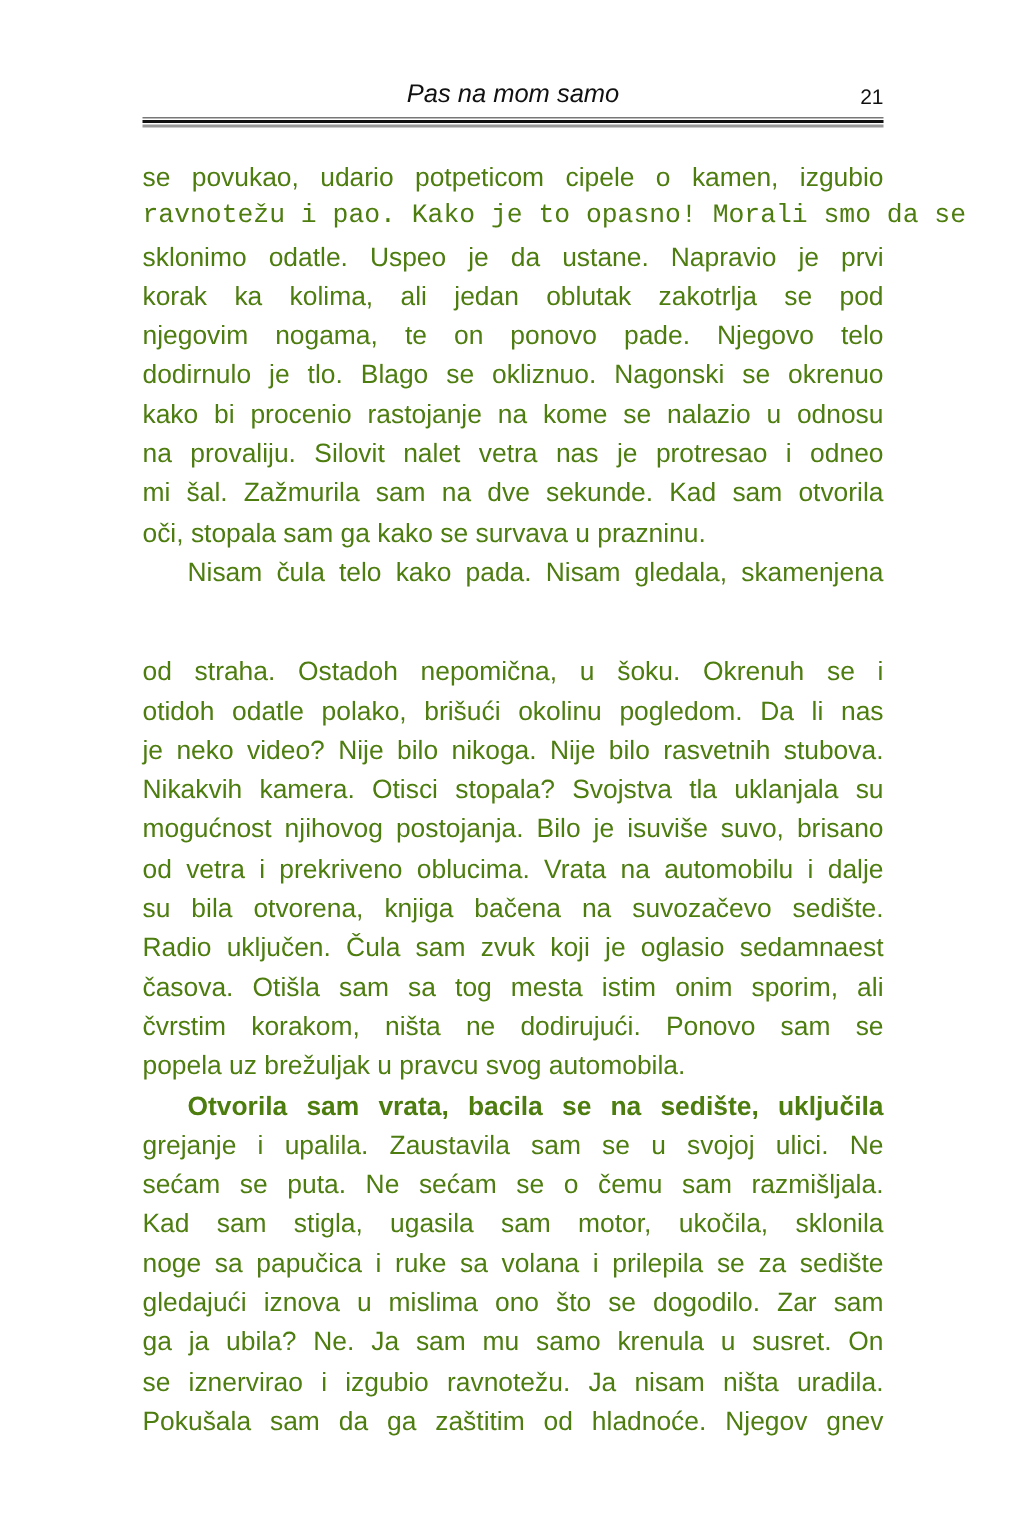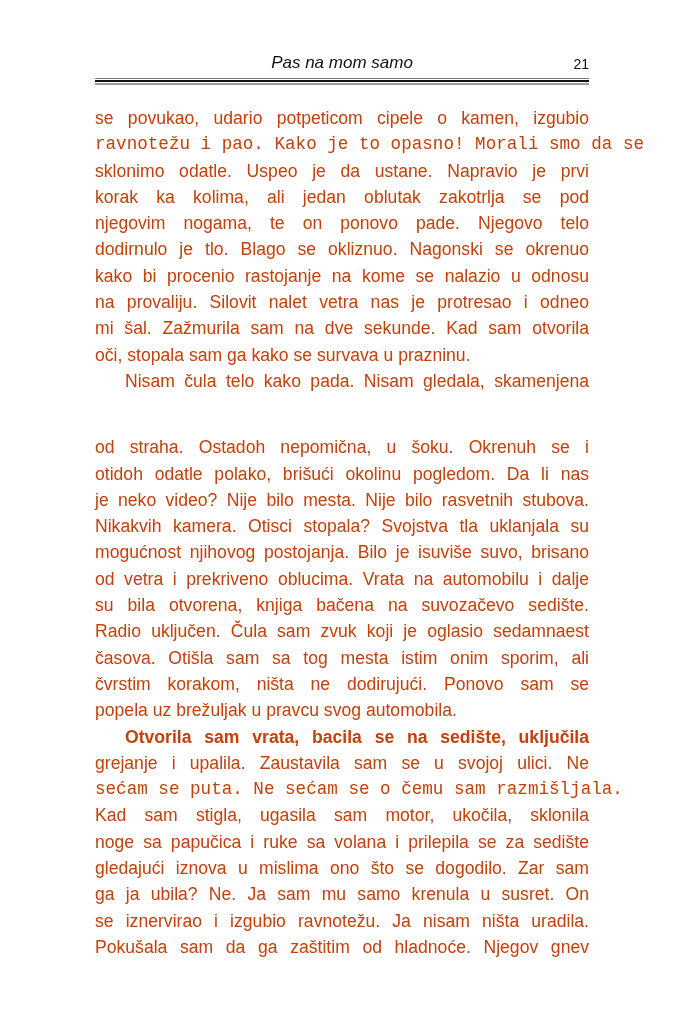--- a/index.html
+++ b/index.html
@@ -59,21 +59,21 @@
   .header-rule .r2 { position:absolute; left:0; right:0; top:2px; height:2px; background:#111; }
   .header-rule .r3 { position:absolute; left:0; right:0; top:5px; height:2px; background:#999; }
   .body-text {
     position: absolute;
     top: 105px;
     left: 0;
     width: 494px;
     font-family: "Liberation Sans", sans-serif;
     font-size: 17.6px;
     line-height: 26.3px;
-    color: #c2410c;
+    color: #4d7c0f;
   }
   .para {
     margin: 0;
     text-align: justify;
     text-align-last: left;
     hyphens: none;
   }
   .line {
     display: block;
     text-align: justify;
@@ -113,34 +113,34 @@
       <span class="line" style="white-space: nowrap; display: block;"><span style="white-space: nowrap; word-spacing: 0px;">dodirnulo je tlo. Blago se okliznuo. Nagonski se okrenuo</span></span>
       <span class="line" style="white-space: nowrap; display: block;"><span style="white-space: nowrap; word-spacing: 0px;">kako bi procenio rastojanje na kome se nalazio u odnosu</span></span>
       <span class="line" style="white-space: nowrap; display: block;"><span style="white-space: nowrap; word-spacing: 0px;">na provaliju. Silovit nalet vetra nas je protresao i odneo</span></span>
       <span class="line" style="white-space: nowrap; display: block;"><span style="white-space: nowrap; word-spacing: 0px;">mi šal. Zažmurila sam na dve sekunde. Kad sam otvorila</span></span>
       <span class="line last">oči, stopala sam ga kako se survava u prazninu.</span>
     </div>
     <div class="para">
       <span class="line first-indent" style="white-space: nowrap; display: block;"><span style="white-space: nowrap; word-spacing: 0px;">Nisam čula telo kako pada. Nisam gledala, skamenjena</span></span>
       <span class="line" style="white-space: nowrap; display: block; margin-top: 40px;"><span style="white-space: nowrap; word-spacing: 0px;">od straha. Ostadoh nepomična, u šoku. Okrenuh se i</span></span>
       <span class="line" style="white-space: nowrap; display: block;"><span style="white-space: nowrap; word-spacing: 0px;">otidoh odatle polako, brišući okolinu pogledom. Da li nas</span></span>
-      <span class="line" style="white-space: nowrap; display: block;"><span style="white-space: nowrap; word-spacing: 0px;">je neko video? Nije bilo mesta. Nije bilo rasvetnih stubova.</span></span>
+      <span class="line" style="white-space: nowrap; display: block;"><span style="white-space: nowrap; word-spacing: 0px;">je neko video? Nije bilo nikoga. Nije bilo rasvetnih stubova.</span></span>
       <span class="line" style="white-space: nowrap; display: block;"><span style="white-space: nowrap; word-spacing: 0px;">Nikakvih kamera. Otisci stopala? Svojstva tla uklanjala su</span></span>
       <span class="line" style="white-space: nowrap; display: block;"><span style="white-space: nowrap; word-spacing: 0px;">mogućnost njihovog postojanja. Bilo je isuviše suvo, brisano</span></span>
       <span class="line" style="white-space: nowrap; display: block;"><span style="white-space: nowrap; word-spacing: 0px;">od vetra i prekriveno oblucima. Vrata na automobilu i dalje</span></span>
       <span class="line" style="white-space: nowrap; display: block;"><span style="white-space: nowrap; word-spacing: 0px;">su bila otvorena, knjiga bačena na suvozačevo sedište.</span></span>
       <span class="line" style="white-space: nowrap; display: block;"><span style="white-space: nowrap; word-spacing: 0px;">Radio uključen. Čula sam zvuk koji je oglasio sedamnaest</span></span>
       <span class="line" style="white-space: nowrap; display: block;"><span style="white-space: nowrap; word-spacing: 0px;">časova. Otišla sam sa tog mesta istim onim sporim, ali</span></span>
       <span class="line" style="white-space: nowrap; display: block;"><span style="white-space: nowrap; word-spacing: 0px;">čvrstim korakom, ništa ne dodirujući. Ponovo sam se</span></span>
       <span class="line last">popela uz brežuljak u pravcu svog automobila.</span>
     </div>
     <div class="para">
       <span class="line first-indent" style="white-space: nowrap; display: block;"><span style="white-space: nowrap; word-spacing: 0px; font-weight: bold;">Otvorila sam vrata, bacila se na sedište, uključila</span></span>
       <span class="line" style="white-space: nowrap; display: block;"><span style="white-space: nowrap; word-spacing: 0px;">grejanje i upalila. Zaustavila sam se u svojoj ulici. Ne</span></span>
-      <span class="line" style="white-space: nowrap; display: block; font-family: Liberation Mono, monospace;"><span style="white-space: nowrap; word-spacing: 0px;">sećam se puta. Ne sećam se o čemu sam razmišljala.</span></span>
+      <span class="line" style="white-space: nowrap; display: block;"><span style="white-space: nowrap; word-spacing: 0px;">sećam se puta. Ne sećam se o čemu sam razmišljala.</span></span>
       <span class="line" style="white-space: nowrap; display: block;"><span style="white-space: nowrap; word-spacing: 0px;">Kad sam stigla, ugasila sam motor, ukočila, sklonila</span></span>
       <span class="line" style="white-space: nowrap; display: block;"><span style="white-space: nowrap; word-spacing: 0px;">noge sa papučica i ruke sa volana i prilepila se za sedište</span></span>
       <span class="line" style="white-space: nowrap; display: block;"><span style="white-space: nowrap; word-spacing: 0px;">gledajući iznova u mislima ono što se dogodilo. Zar sam</span></span>
       <span class="line" style="white-space: nowrap; display: block;"><span style="white-space: nowrap; word-spacing: 0px;">ga ja ubila? Ne. Ja sam mu samo krenula u susret. On</span></span>
       <span class="line" style="white-space: nowrap; display: block;"><span style="white-space: nowrap; word-spacing: 0px;">se iznervirao i izgubio ravnotežu. Ja nisam ništa uradila.</span></span>
       <span class="line" style="white-space: nowrap; display: block;"><span style="white-space: nowrap; word-spacing: 0px;">Pokušala sam da ga zaštitim od hladnoće. Njegov gnev</span></span>
     </div>
   </div>
 </div>
 

